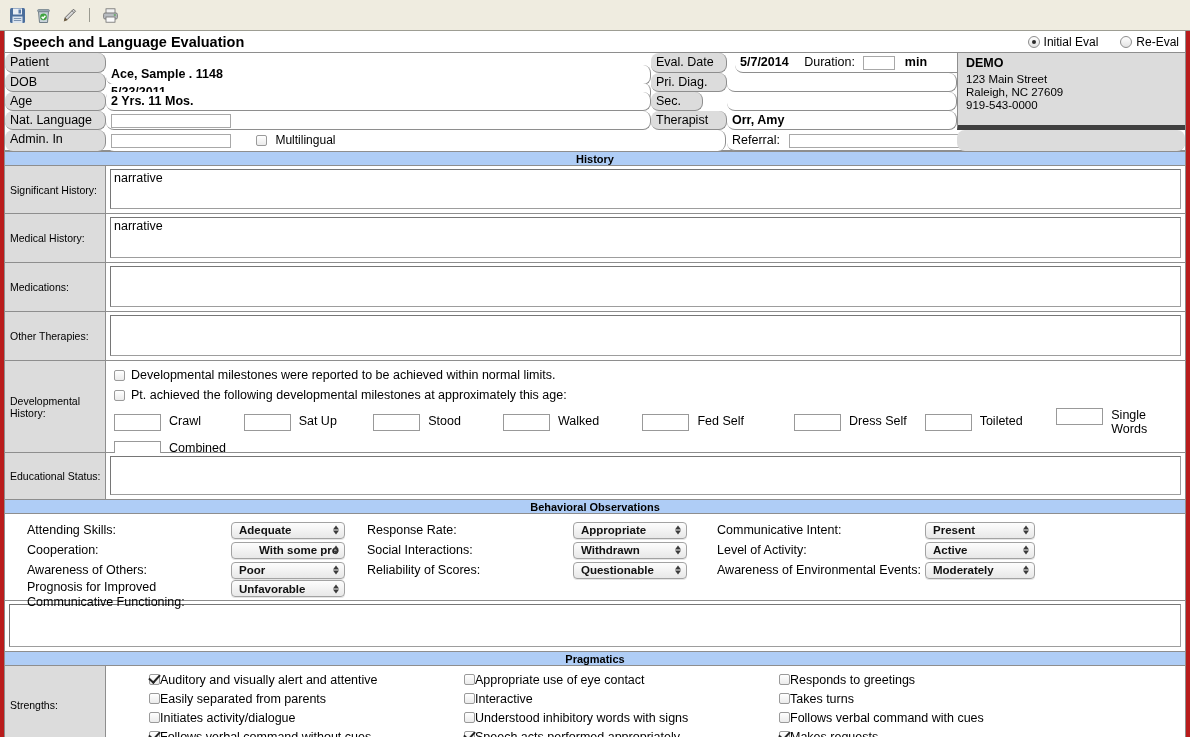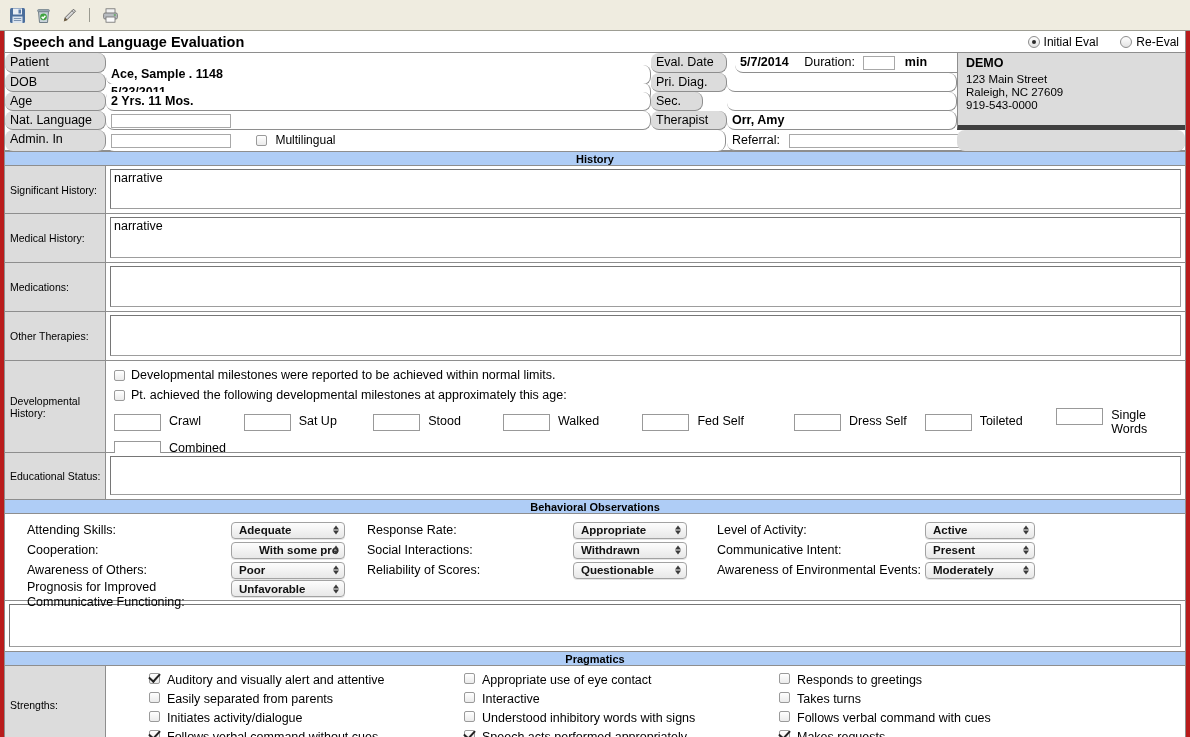--- a/index.html
+++ b/index.html
@@ -142,21 +142,21 @@
   .sel .arrows i.up{border-bottom:4px solid #3a3a3a;}
   .sel .arrows i.dn{border-top:4px solid #3a3a3a;}
 
   .beh-notes{padding:3px 4px 4px 4px;box-sizing:border-box;height:51px;border-top:1px solid #8e8e8e;}
 
   
   .prag{display:flex;box-sizing:border-box;}
   .prag .hlabel{width:101px;}
   .prag-body{flex:1;padding:4px 0 0 12px;box-sizing:border-box;}
   .cbrow{display:flex;height:19px;align-items:center;}
-  .cbitem{display:flex;gap:7px;font-size:12.5px;padding-left:31px;}
+  .cbitem{display:flex;align-items:center;font-size:12.5px;padding-left:31px;}
   .cbitem.c1{width:284px;}
   .cbitem.c2{width:284px;}
 </style>
 </head>
 <body>
 
 <div class="app">
 
   <div class="toolbar">
     <div class="tbtn">
@@ -433,33 +433,33 @@
             <span class="arrows">
                 <i class="up"></i>
                 <i class="dn"></i>
               </span>
           </span>
         </div>
       </div>
 
       <div class="bgrp" style="left:712px;top:6px;width:320px;">
         <div class="brow">
+          <span class="blbl" style="width:208px;">Communicative Intent:</span>
+          <span class="sel" style="width:110px;">
+            <span>Present</span>
+            <span class="arrows">
+                <i class="up"></i>
+                <i class="dn"></i>
+              </span>
+          </span>
+        </div>
+        <div class="brow">
           <span class="blbl" style="width:208px;">Level of Activity:</span>
           <span class="sel" style="width:110px;">
             <span>Active</span>
-            <span class="arrows">
-                <i class="up"></i>
-                <i class="dn"></i>
-              </span>
-          </span>
-        </div>
-        <div class="brow">
-          <span class="blbl" style="width:208px;">Communicative Intent:</span>
-          <span class="sel" style="width:110px;">
-            <span>Present</span>
             <span class="arrows">
                 <i class="up"></i>
                 <i class="dn"></i>
               </span>
           </span>
         </div>
         <div class="brow">
           <span class="blbl" style="width:208px;">Awareness of Environmental Events:</span>
           <span class="sel" style="width:110px;">
             <span>Moderately</span>

